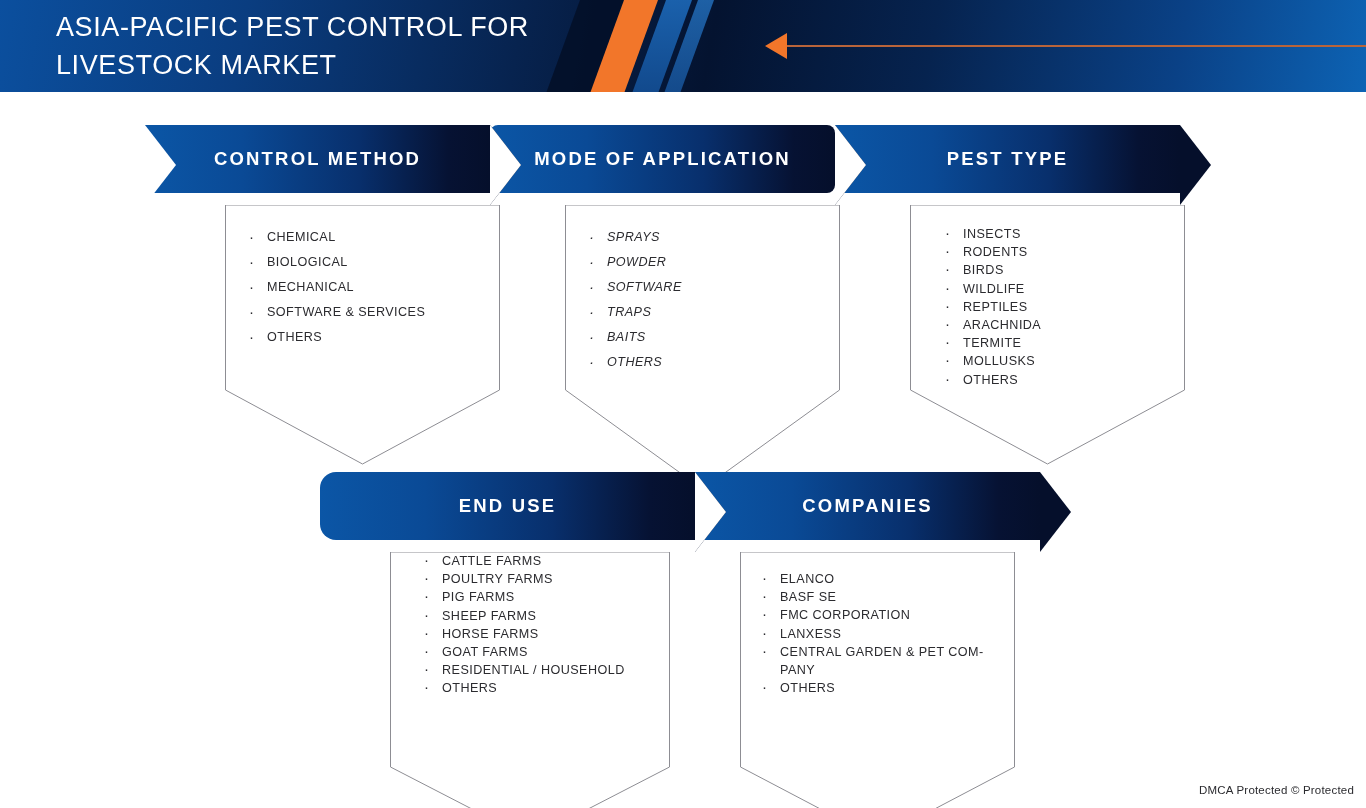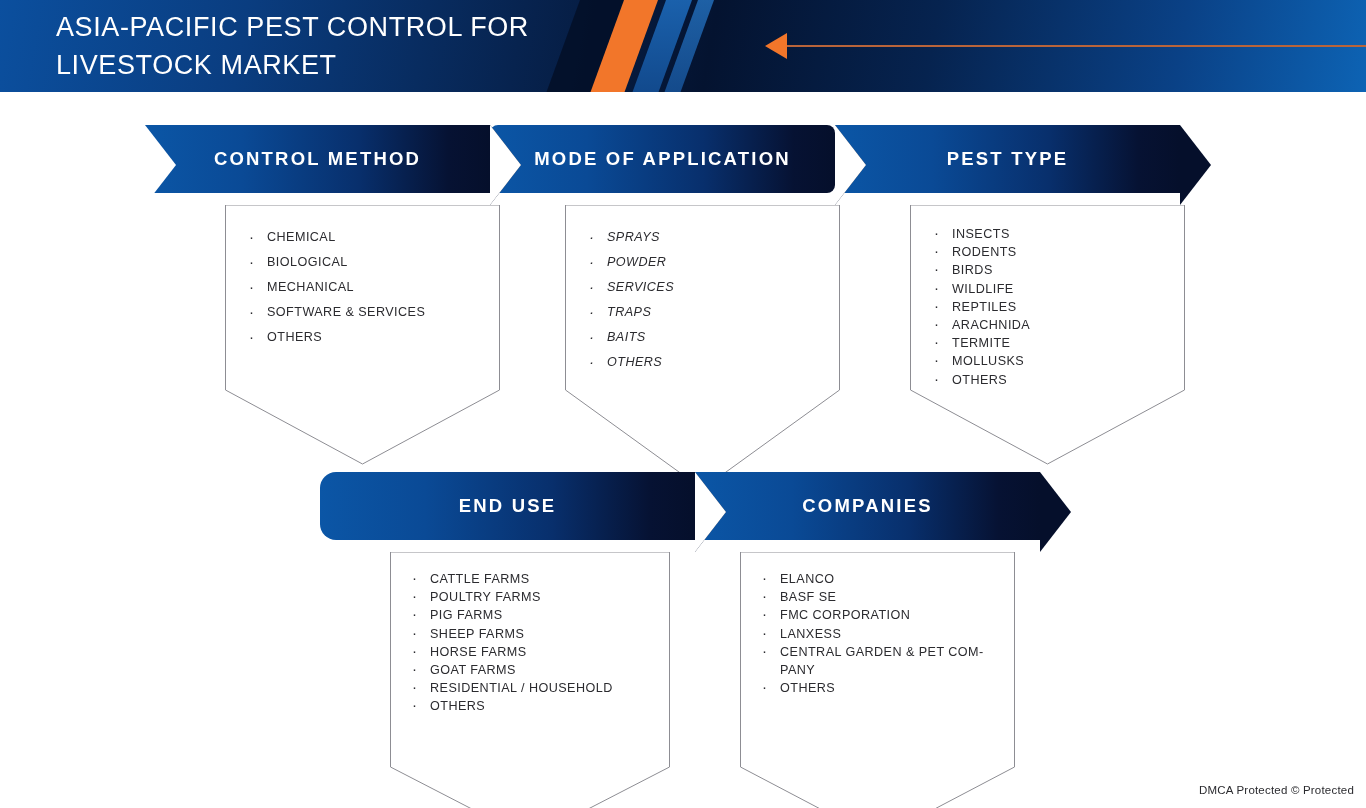--- a/index.html
+++ b/index.html
@@ -261,28 +261,28 @@
       </ul>
     </div>
 
     <div class="card" style="left:420px; width:275px; height:285px;">
       <svg class="card-shape" viewBox="0 0 275 285" preserveAspectRatio="none">
         <polygon points="0.5,0 274.5,0 274.5,185 137.5,284 0.5,185"></polygon>
       </svg>
       <ul class="card-list lh-wide" style="padding-top:20px; padding-left:20px;font-style:italic;">
         <li>SPRAYS</li>
         <li>POWDER</li>
-        <li>SERVICES</li>
+        <li>SOFTWARE</li>
         <li>TRAPS</li>
         <li>BAITS</li>
         <li>OTHERS</li>
       </ul>
     </div>
 
-    <div class="card" style="left:765px; width:275px; height:260px;">
+    <div class="card" style="left:765px; width:275px; height:260px;padding-left:11px;">
       <svg class="card-shape" viewBox="0 0 275 260" preserveAspectRatio="none">
         <polygon points="0.5,0 274.5,0 274.5,185 137.5,259 0.5,185"></polygon>
       </svg>
       <ul class="card-list lh-tight" style="padding-top:20px; padding-left:20px;">
         <li>INSECTS</li>
         <li>RODENTS</li>
         <li>BIRDS</li>
         <li>WILDLIFE</li>
         <li>REPTILES</li>
         <li>ARACHNIDA</li>
@@ -303,21 +303,21 @@
     <div class="banner-seg notched" style="width:345px;">
       <span class="banner-label">COMPANIES</span>
     </div>
   </div>
   <div class="cards">
 
     <div class="card" style="left:70px; width:280px; height:288px;">
       <svg class="card-shape" viewBox="0 0 280 288" preserveAspectRatio="none">
         <polygon points="0.5,0 279.5,0 279.5,215 140,287 0.5,215"></polygon>
       </svg>
-      <ul class="card-list lh-tight" style="padding-top:18px; padding-left:18px;">
+      <ul class="card-list lh-tight" style="padding-left:18px;margin-left:12px;">
         <li>CATTLE FARMS</li>
         <li>POULTRY FARMS</li>
         <li>PIG FARMS</li>
         <li>SHEEP FARMS</li>
         <li>HORSE FARMS</li>
         <li>GOAT FARMS</li>
         <li>RESIDENTIAL / HOUSEHOLD</li>
         <li>OTHERS</li>
       </ul>
     </div>

